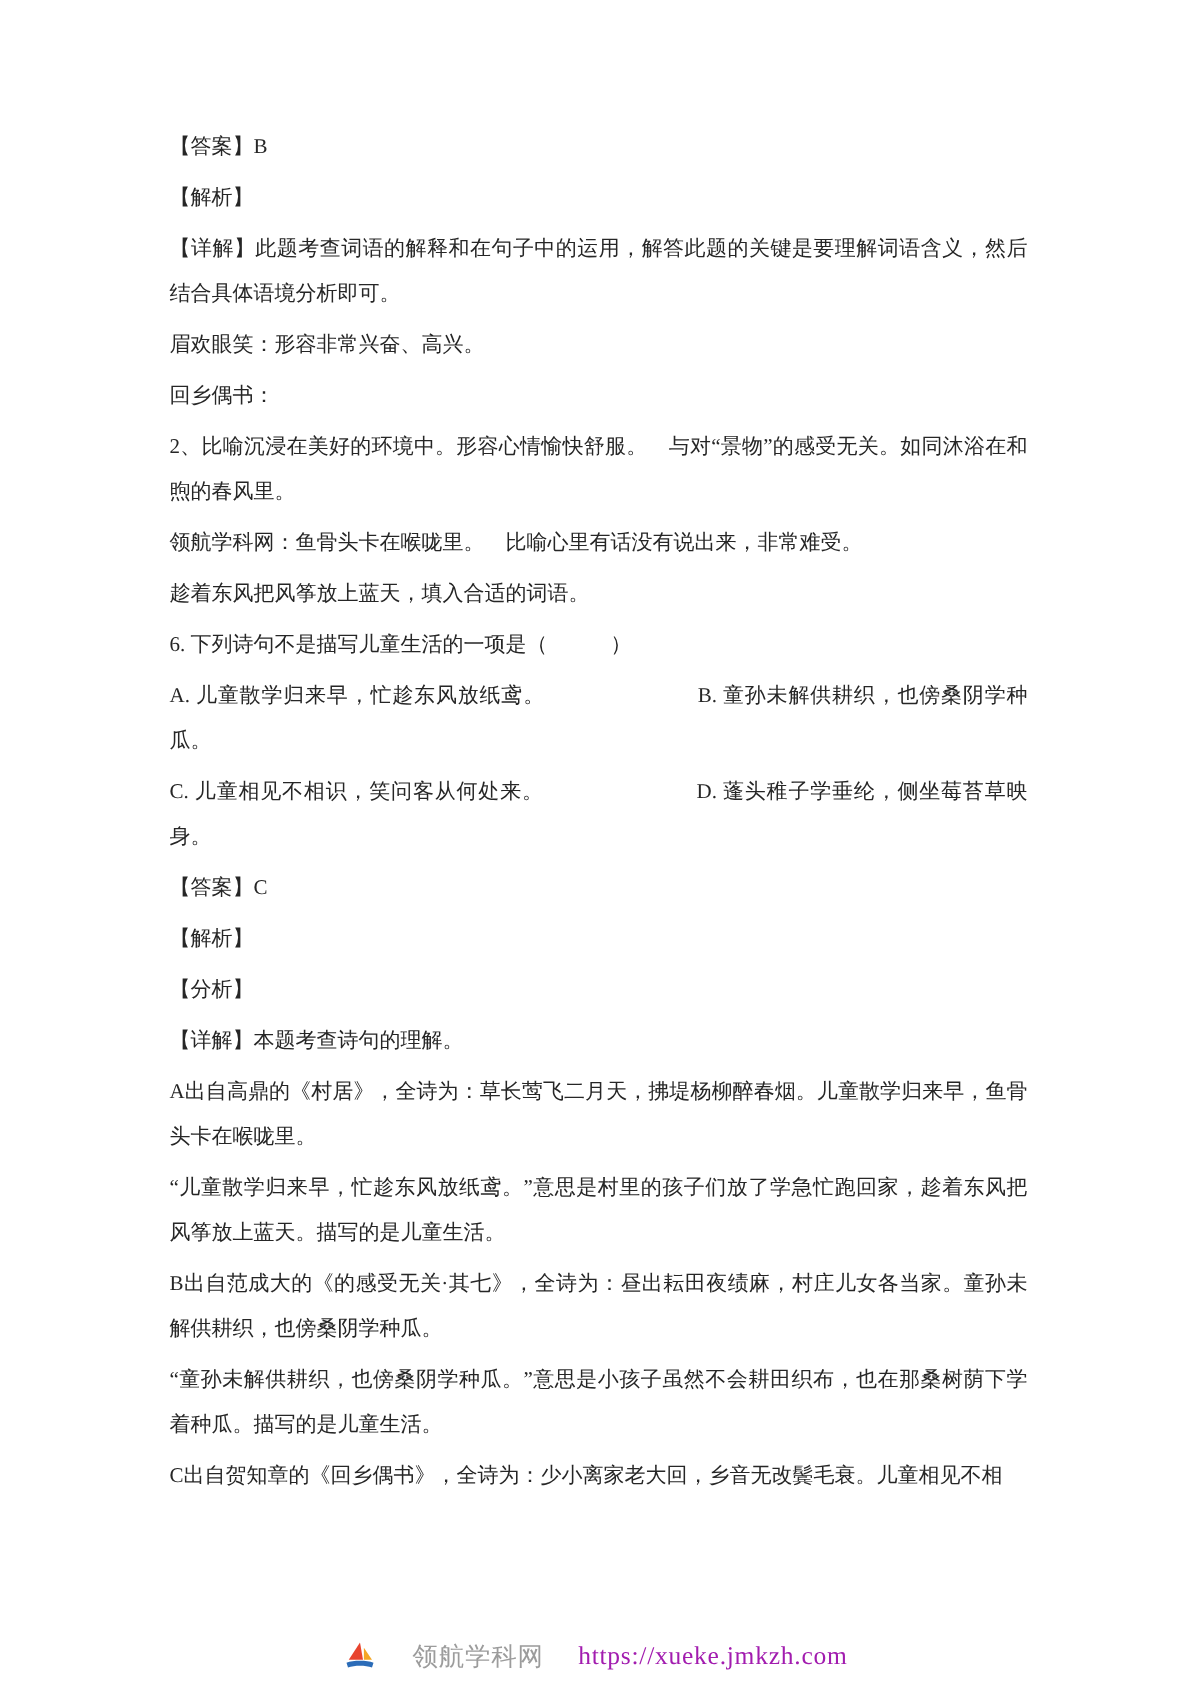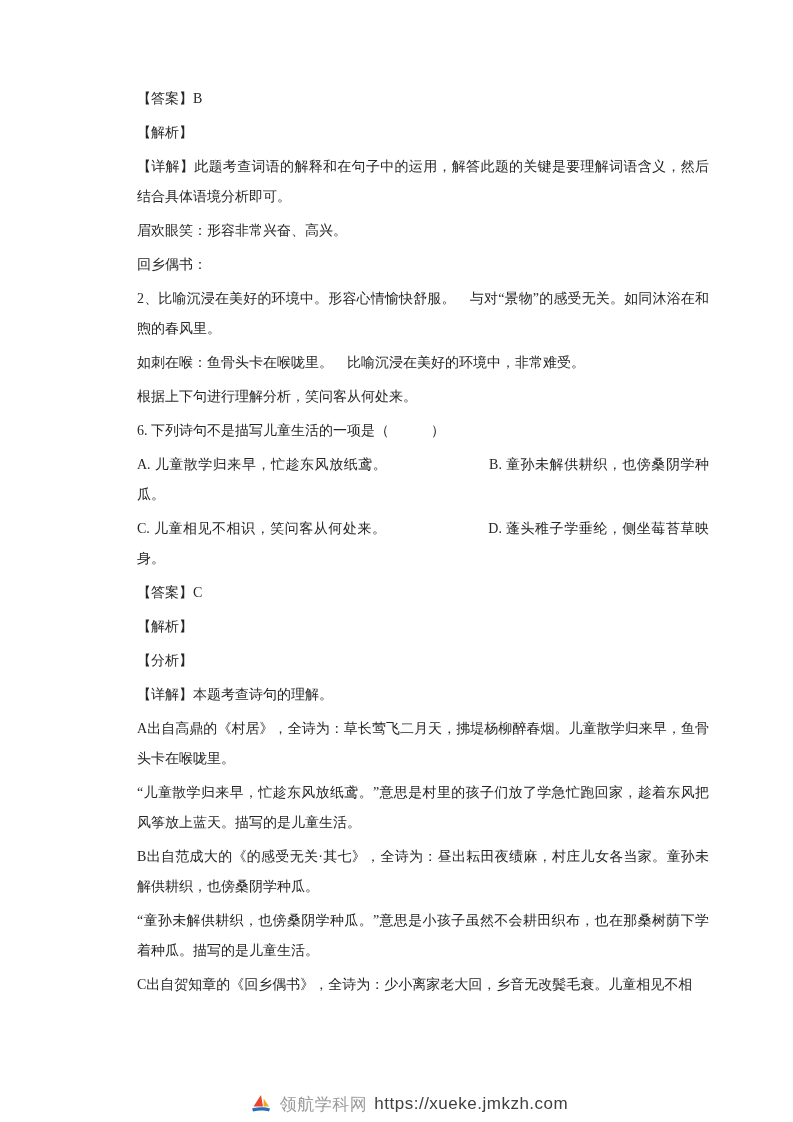--- a/index.html
+++ b/index.html
@@ -11,21 +11,20 @@
   }
   body {
     position: relative;
     font-family: "Liberation Serif", "DejaVu Serif", serif;
     color: #262626;
   }
   .page {
     position: absolute;
     inset: 0;
     background: #ffffff;
-    margin-left: 24px;
   }
   .content {
     position: absolute;
     left: 113px;
     top: 84px;
     width: 572px;
   }
   .para {
     font-size: 14px;
     line-height: 30px;
@@ -36,35 +35,35 @@
     color: #262626;
   }
   .footer {
     position: absolute;
     left: 0;
     right: 0;
     bottom: 6px;
     display: flex;
     align-items: center;
     justify-content: center;
-    gap: 7px;
+    gap: 23px;
     color: #9c9c9c;
     font-size: 17px;
-    font-family: Liberation Sans, sans-serif;
+    font-family: Liberation Serif, serif;
     letter-spacing: 0.5px;
   }
   .logo {
     display: inline-flex;
     align-items: center;
     justify-content: center;
     width: 24px;
     height: 24px;
   }
   .footer .site { color: #9c9c9c; }
-  .footer .url  { color: #404040; }
+  .footer .url  { color: #a21caf; }
 </style>
 </head>
 <body>
 
 <div class="page">
 
   <div class="content">
 
       <p class="para">【答案】B</p>
 
@@ -72,23 +71,23 @@
 
       <p class="para">【详解】此题考查词语的解释和在句子中的运用，解答此题的关键是要理解词语含义，然后结合具体语境分析即可。</p>
 
       <p class="para">眉欢眼笑：形容非常兴奋、高兴。</p>
 
       <p class="para">回乡偶书：</p>
 
 
       <p class="para">2、比喻沉浸在美好的环境中。形容心情愉快舒服。　与对“景物”的感受无关。如同沐浴在和煦的春风里。</p>
 
-      <p class="para">如刺在喉：鱼骨头卡在喉咙里。　比喻沉浸在美好的环境中，非常难受。</p>
+      <p class="para">领航学科网：鱼骨头卡在喉咙里。　比喻心里有话没有说出来，非常难受。</p>
 
-      <p class="para">根据上下句进行理解分析，笑问客从何处来。</p>
+      <p class="para">趁着东风把风筝放上蓝天，填入合适的词语。</p>
 
       <p class="para">6. 下列诗句不是描写儿童生活的一项是（　　　）</p>
 
       <p class="para">A. 儿童散学归来早，忙趁东风放纸鸢。　　　　　　　B. 童孙未解供耕织，也傍桑阴学种瓜。</p>
 
       <p class="para">C. 儿童相见不相识，笑问客从何处来。　　　　　　　D. 蓬头稚子学垂纶，侧坐莓苔草映身。</p>
 
       <p class="para">【答案】C</p>
 
       <p class="para">【解析】</p>

